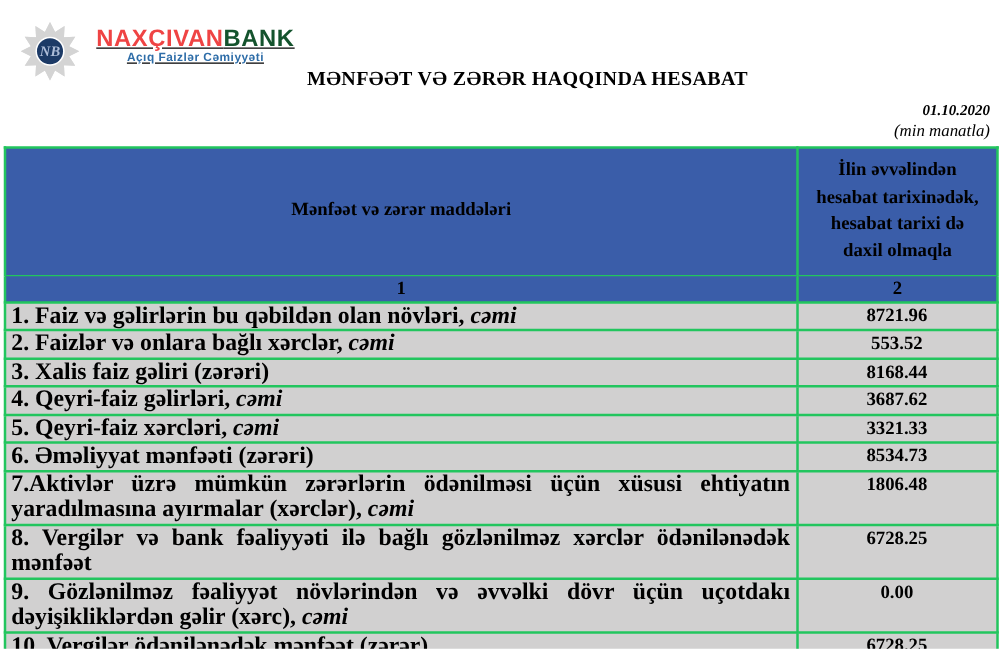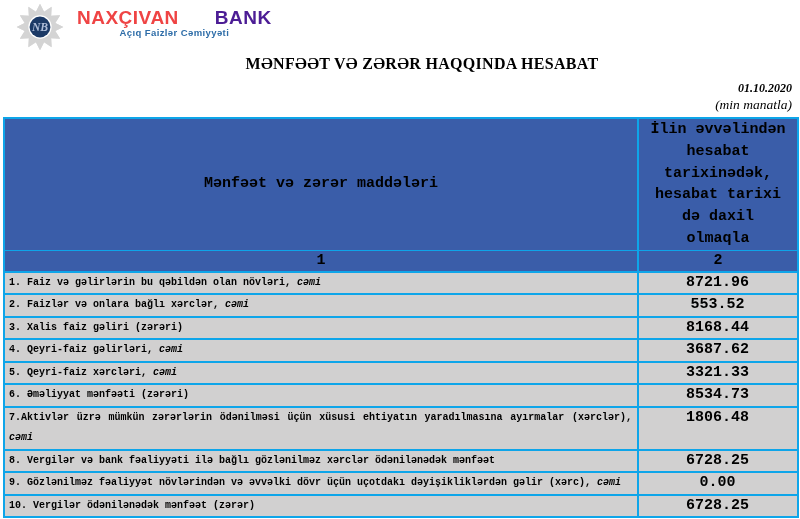--- a/index.html
+++ b/index.html
@@ -8,31 +8,31 @@
     width: 800px; height: 519px;
     font-family: "Liberation Serif", serif;
     color: #000;
     overflow: hidden;
   }
   .page { width: 800px; height: 519px; position: relative; background: #fff; }
 
   
   .brand-row {
     display: flex; align-items: flex-start;
-    padding: 2px 0 0 13px; height: 52px;
+    padding: 16px 0 0 13px; height: 52px; text-decoration: underline;
   }
   .logo-icon { width: 54px; height: 50px; flex: 0 0 auto; }
   .brand-text { margin-left: 10px; padding-top: 6px; }
   .brand-name {
     font-family: "Liberation Sans", sans-serif;
     font-weight: bold; font-size: 19px; line-height: 19px;
     letter-spacing: 0.5px;
   }
   .brand-name .primary { color: #ef4444; }
-  .brand-name .secondary { color: #4c1d95; margin-left: 36px; }
+  .brand-name .secondary { color: #14532d; }
   .brand-subtitle {
     font-family: "Liberation Sans", sans-serif;
     font-weight: bold; font-size: 9.5px; line-height: 12px;
     color: #2e6da8; text-align: center; letter-spacing: 0.4px;
   }
 
   
   .report-title {
     text-align: center; font-weight: bold; font-size: 16px;
     letter-spacing: 0.3px; margin-top: 3px; padding-left: 44px;
@@ -42,37 +42,37 @@
   .unit-note  { font-style: italic; font-size: 13.5px; line-height: 17px; }
 
   
   table.report {
     border-collapse: collapse; table-layout: fixed;
     width: 794px; margin: 4px 3px 0 3px;
     border: 2px solid #000;
   }
   col.c1 { width: 634px; }
   col.c2 { width: 160px; }
-  td, th { border: 2px solid #0ea5e9; font-family: Liberation Mono, monospace; }
+  td, th { border: 2px solid #22c55e; }
   tr.head-row th {
     background: #3a5da9; color: #000;
     font-weight: bold; font-size: 15px;
     text-align: center; vertical-align: middle;
     height: 102px; padding: 0 8px; line-height: 1.45;
     border-bottom-width: 1px;
   }
   tr.num-row td {
     background: #3a5da9; color: #000;
     font-weight: bold; font-size: 15px; text-align: center;
     height: 20px; line-height: 20px;
     border-top-width: 1px;
   }
   tr.data-row td { background: #d1d0d0; vertical-align: top; }
   td.label-cell {
-    font-weight: bold; font-size: 10px; line-height: 20.5px;
+    font-weight: bold; font-size: 19px; line-height: 20.5px;
     text-align: justify; padding: 0 5px 0 4px; height: 20px;
   }
   td.label-cell .it { font-style: italic; }
   td.value-cell {
     font-weight: bold; font-size: 15px; line-height: 20.5px;
     text-align: center; padding: 0 3px 0 2px;
   }
 </style>
 </head>
 <body>

